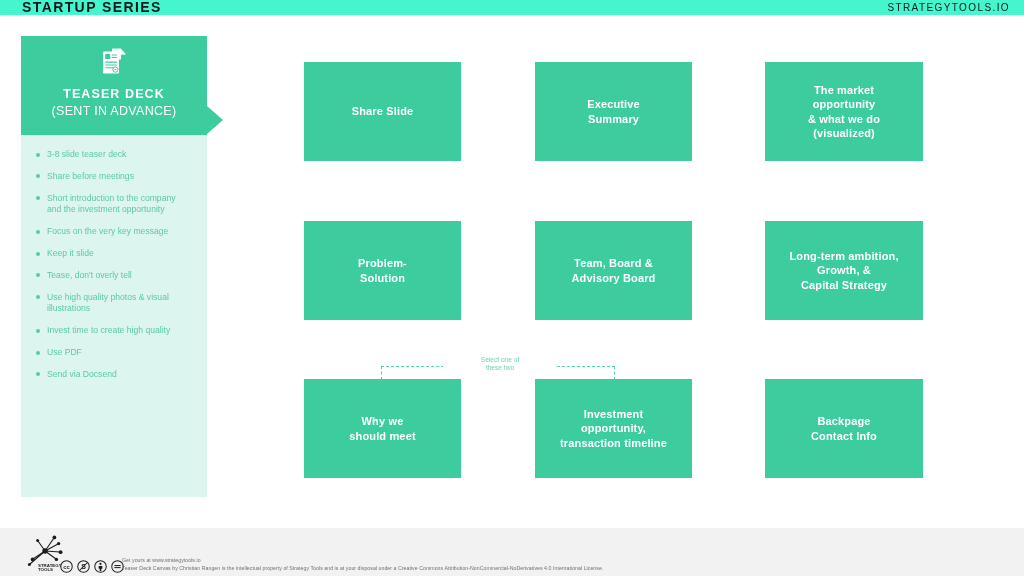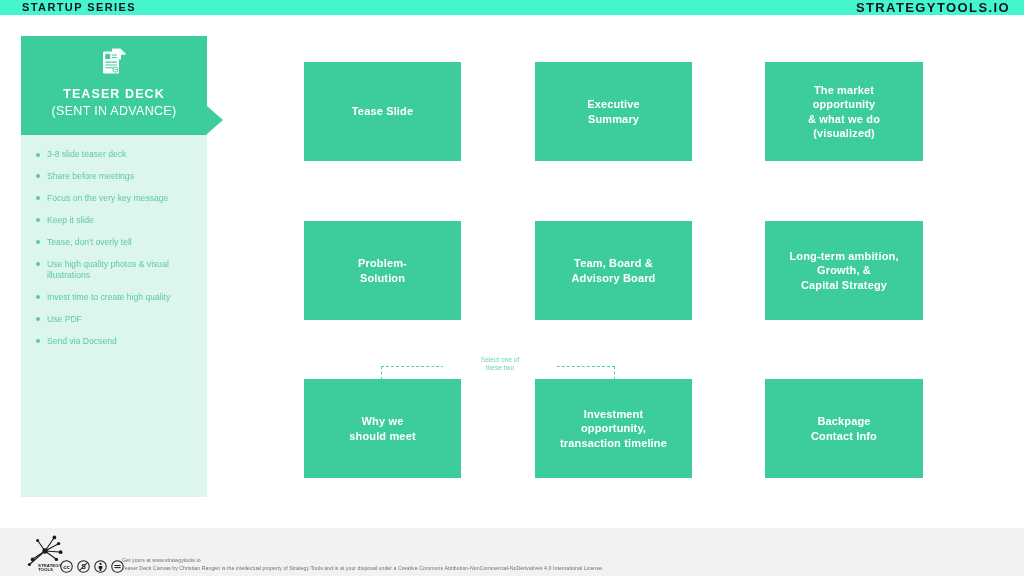--- a/index.html
+++ b/index.html
@@ -11,25 +11,25 @@
     position:relative;
   }
 
   
   #topbar{
     position:absolute;left:0;top:0;width:1024px;height:15px;
     background:#45f5ce;
   }
   #topbar .tb-left{
     position:absolute;left:22px;top:0;height:20px;line-height:15px;
-    font-size:11px;font-weight:bold;letter-spacing:1.4px;color:#13161a;
+    font-size:14px;font-weight:bold;letter-spacing:1.4px;color:#13161a;
   }
   #topbar .tb-right{
     position:absolute;right:14px;top:0;height:15px;line-height:15px;
-    font-size:13px;font-weight:bold;letter-spacing:1.4px;color:#13161a;
+    font-size:10px;font-weight:normal;letter-spacing:1.4px;color:#13161a;
   }
 
   
   #sidebar{
     position:absolute;left:21px;top:36px;width:186px;height:461px;
     background:#dcf5ee;
   }
   #sidebar-head{
     position:absolute;left:0;top:0;width:186px;height:99px;
     background:#3dcc9e;
@@ -149,31 +149,32 @@
       </svg>
     </span>
     <div id="sidebar-sub">(SENT IN ADVANCE)</div>
     <div id="sidebar-title">TEASER DECK</div>
   </div>
   <div id="sidebar-arrow"></div>
 
   <div id="bullets">
     <div class="bullet"><span class="dot"></span><span>3-8 slide teaser deck</span></div>
     <div class="bullet"><span class="dot"></span><span>Share before meetings</span></div>
+    <div class="bullet"><span class="dot"></span><span>Short introduction to the company and the investment opportunity</span></div>
     <div class="bullet"><span class="dot"></span><span>Focus on the very key message</span></div>
     <div class="bullet"><span class="dot"></span><span>Keep it slide</span></div>
     <div class="bullet"><span class="dot"></span><span>Tease, don't overly tell</span></div>
     <div class="bullet"><span class="dot"></span><span>Use high quality photos &amp; visual illustrations</span></div>
     <div class="bullet"><span class="dot"></span><span>Invest time to create high quality</span></div>
     <div class="bullet"><span class="dot"></span><span>Use PDF</span></div>
     <div class="bullet"><span class="dot"></span><span>Send via Docsend</span></div>
   </div>
 </div>
 
-<div class="card col1 row1">Tease Slide</div>
+<div class="card col1 row1">Share Slide</div>
 <div class="card col2 row1">Executive<br>Summary</div>
 <div class="card col3 row1">The market<br>opportunity<br>&amp; what we do<br>(visualized)</div>
 
 <div class="card col1 row2">Problem-<br>Solution</div>
 <div class="card col2 row2">Team, Board &amp;<br>Advisory Board</div>
 <div class="card col3 row2">Long-term ambition,<br>Growth, &amp;<br>Capital Strategy</div>
 
 <div class="card col1 row3">Why we<br>should meet</div>
 <div class="card col2 row3">Investment<br>opportunity,<br>transaction timeline</div>
 <div class="card col3 row3">Backpage<br>Contact Info</div>

